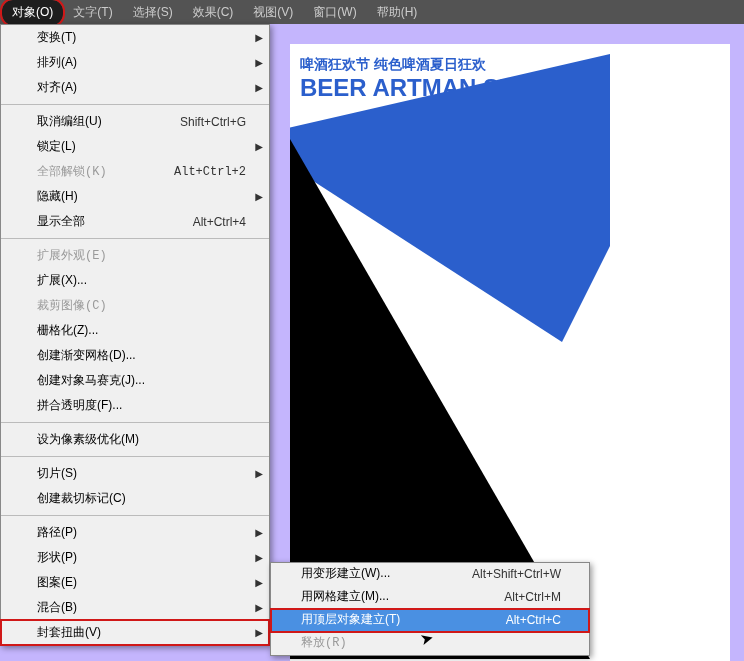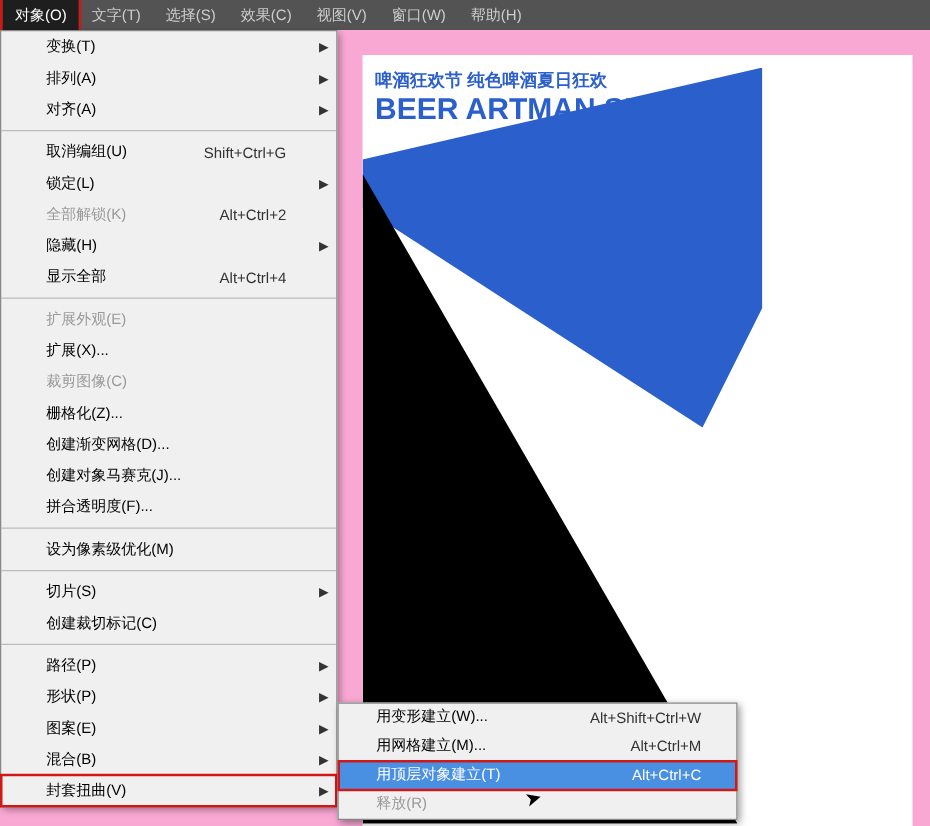--- a/index.html
+++ b/index.html
@@ -18,33 +18,34 @@
       display: flex;
       align-items: center;
       padding: 0 2px;
       color: #ccc;
       gap: 0;
     }
     .menubar-item {
       padding: 4px 10px;
       cursor: pointer;
       font-size: 12px;
+      border-radius: 11px;
     }
     .menubar-item.active {
       background: #1e1e1e;
       color: #fff;
       outline: 2px solid #d01818;
     }
     .canvas-area {
       position: absolute;
       top: 24px;
       left: 0;
       right: 0;
       bottom: 0;
-      background: #f9a8d4;
+      background: #c4b5fd;
     }
     .artboard {
       position: absolute;
       left: 290px;
       top: 20px;
       width: 440px;
       height: 620px;
       background: #fff;
     }
     .art-black-shape {
@@ -92,26 +93,26 @@
       width: 270px;
       background: #f0f0f0;
       border: 1px solid #888;
       color: #000;
       box-shadow: 2px 2px 6px rgba(0,0,0,.4);
     }
     .menu-row {
       display: flex;
       justify-content: space-between;
       align-items: center;
-      padding: 4px 26px 4px 36px;
+      padding: 4px 9px 4px 36px;
       font-size: 12px;
       position: relative;
       cursor: pointer;
     }
-    .menu-row.disabled { color: #9a9a9a; cursor: default; }
+    .menu-row.disabled { color: #9a9a9a; cursor: default; font-family: Liberation Mono, monospace; }
     .menu-sep { height: 1px; background: #bbb; margin: 4px 0; }
     .menu-row .arrow {
       position: absolute;
       right: 6px;
       font-size: 10px;
       color: #333;
     }
     .menu-row .short { color: #333; padding-right: 14px; }
     .menu-row.highlight {
       outline: 2px solid #d01818;

